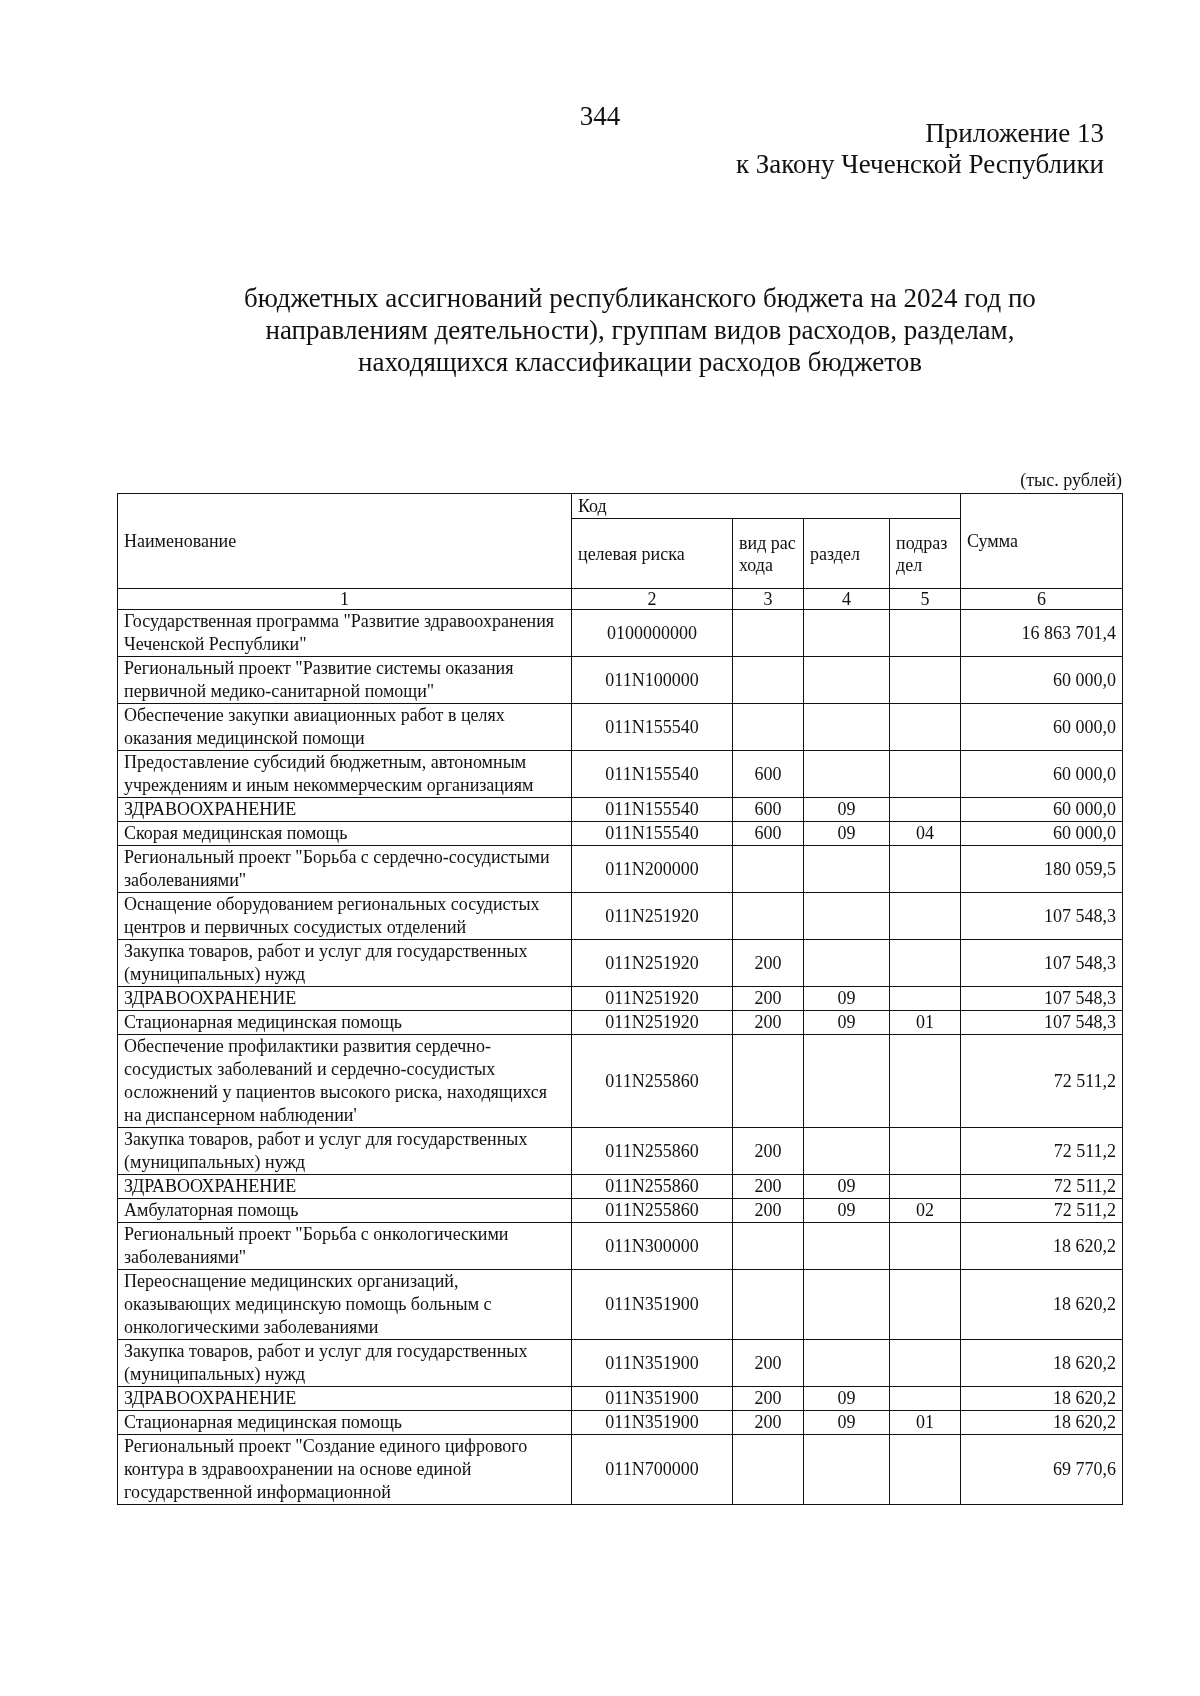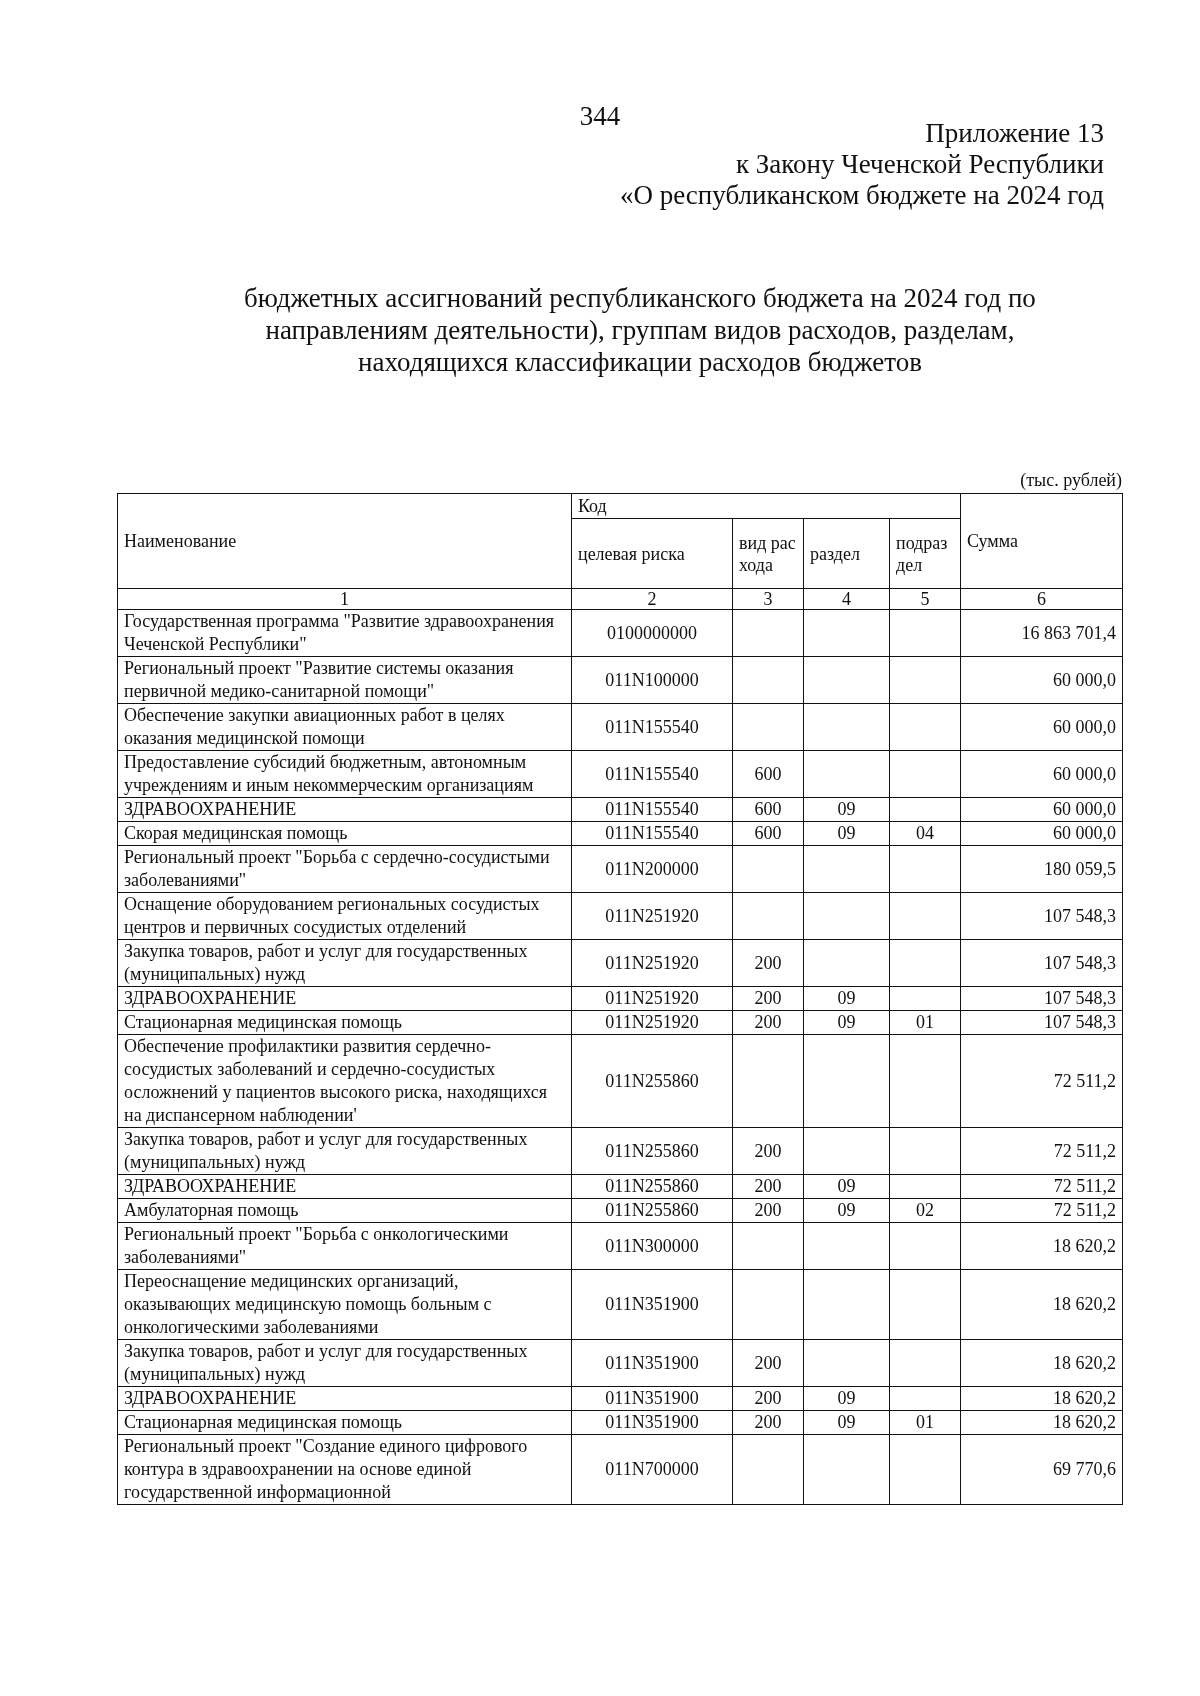--- a/index.html
+++ b/index.html
@@ -46,21 +46,20 @@
   tr.h2 th { height: 69px; line-height: 22px; }
 </style>
 </head>
 <body>
 
 <div class="page-number">344</div>
 
 <div class="appendix">
   <div>Приложение 13</div>
   <div>к Закону Чеченской Республики</div>
-  <div>«О республиканском бюджете на 2024 год</div>
 </div>
 
 <div class="title">
   <div>бюджетных ассигнований республиканского бюджета на 2024 год по</div>
   <div>направлениям деятельности), группам видов расходов, разделам,</div>
   <div>находящихся классификации расходов бюджетов</div>
 </div>
 
 <div class="units">(тыс. рублей)</div>
 

